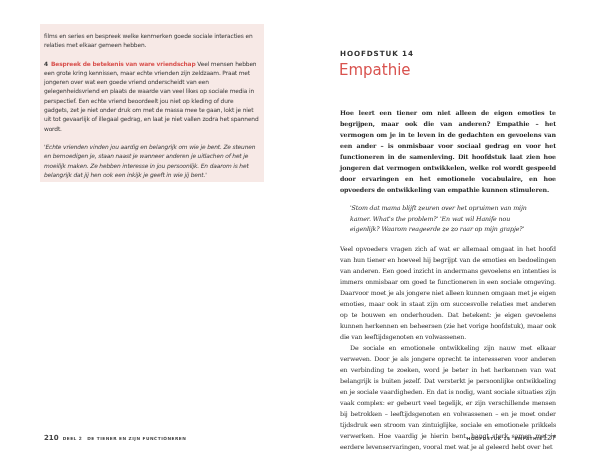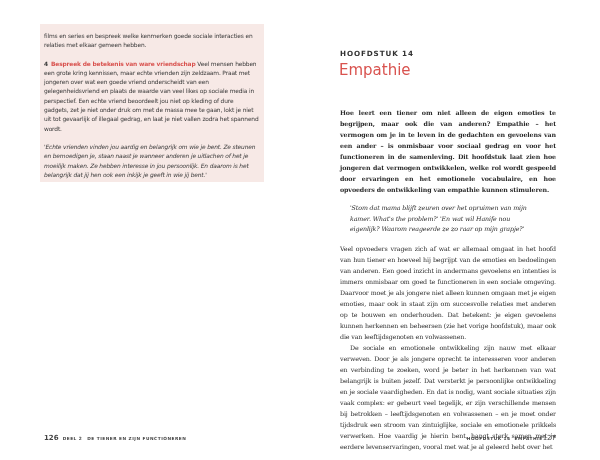--- a/index.html
+++ b/index.html
@@ -64,21 +64,21 @@
 
 <div class="page page-left">
   <div class="tipbox">
     <p>films en series en bespreek welke kenmerken goede sociale interacties en relaties met elkaar gemeen hebben.</p>
     <div class="gap"></div>
     <p><span class="tip-num">4</span><span class="tip-title">Bespreek de betekenis van ware vriendschap</span><span> Veel mensen hebben een grote kring kennissen, maar echte vrienden zijn zeldzaam. Praat met jongeren over wat een goede vriend onderscheidt van een gelegenheidsvriend en plaats de waarde van veel likes op sociale media in perspectief. Een echte vriend beoordeelt jou niet op kleding of dure gadgets, zet je niet onder druk om met de massa mee te gaan, lokt je niet uit tot gevaarlijk of illegaal gedrag, en laat je niet vallen zodra het spannend wordt.</span></p>
     <p class="tip-quote">'Echte vrienden vinden jou aardig en belangrijk om wie je bent. Ze steunen en bemoedigen je, staan naast je wanneer anderen je uitlachen of het je moeilijk maken. Ze hebben interesse in jou persoonlijk. En daarom is het belangrijk dat jij hen ook een inkijk je geeft in wie jij bent.'</p>
   </div>
 
   <div class="folio-left">
-    <span class="pnum">126</span><span class="run">DEEL 2</span><span class="sep"></span><span class="run">DE TIENER EN ZIJN FUNCTIONEREN</span>
+    <span class="pnum">210</span><span class="run">DEEL 2</span><span class="sep"></span><span class="run">DE TIENER EN ZIJN FUNCTIONEREN</span>
   </div>
 </div>
 
 <div class="page page-right"></div>
 
 <div class="chapter-label">HOOFDSTUK 14</div>
 <div class="chapter-title">Empathie</div>
 
 <div class="body-right">
   <p class="intro">Hoe leert een tiener om niet alleen de eigen emoties te begrijpen, maar ook die van anderen? Empathie – het vermogen om je in te leven in de gedachten en gevoelens van een ander – is onmisbaar voor sociaal gedrag en voor het functioneren in de samenleving. Dit hoofdstuk laat zien hoe jongeren dat vermogen ontwikkelen, welke rol wordt gespeeld door ervaringen en het emotionele vocabulaire, en hoe opvoeders de ontwikkeling van empathie kunnen stimuleren.</p>

